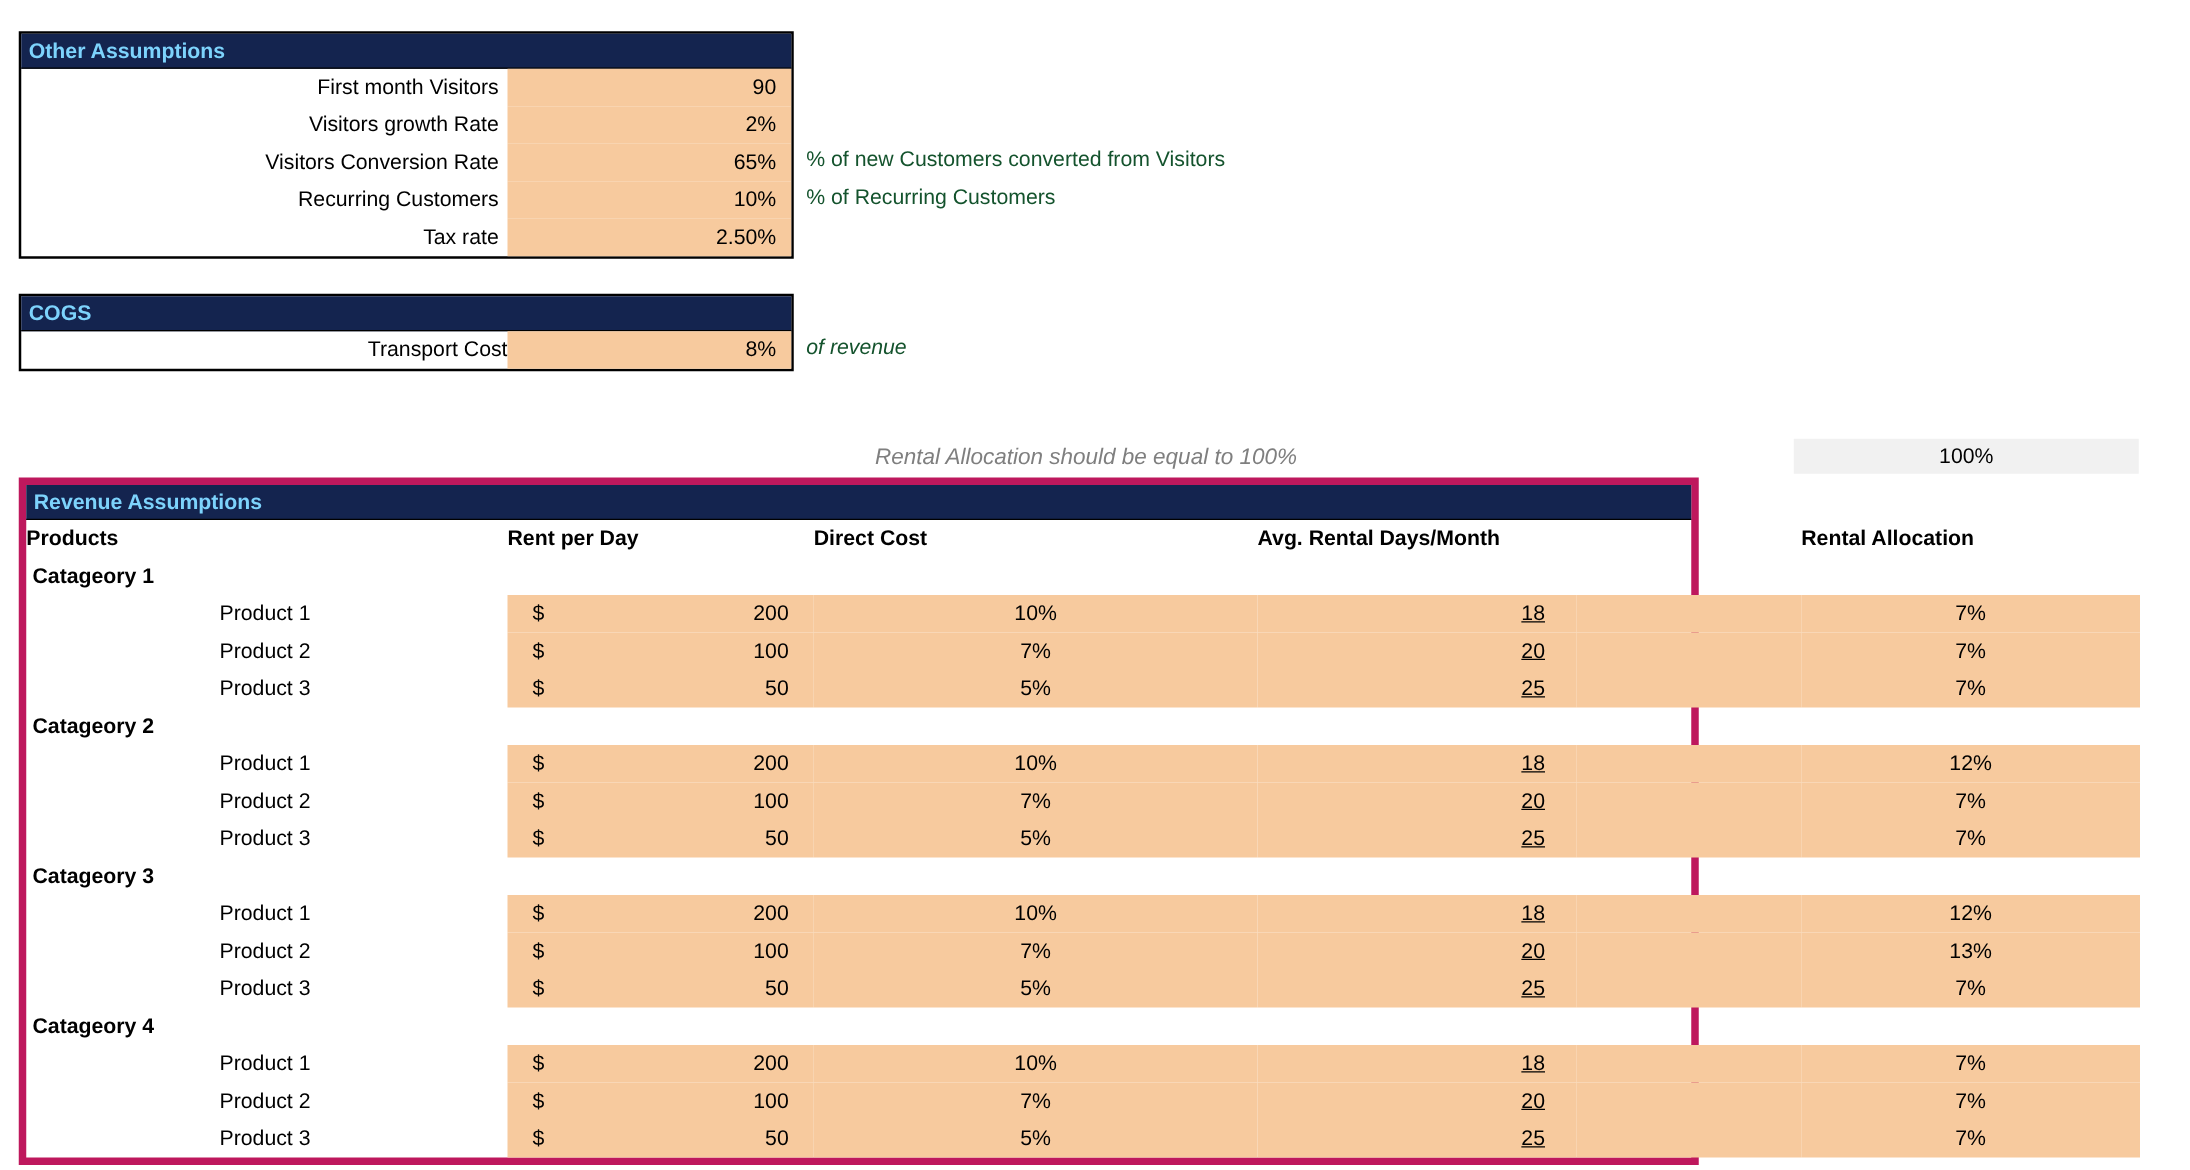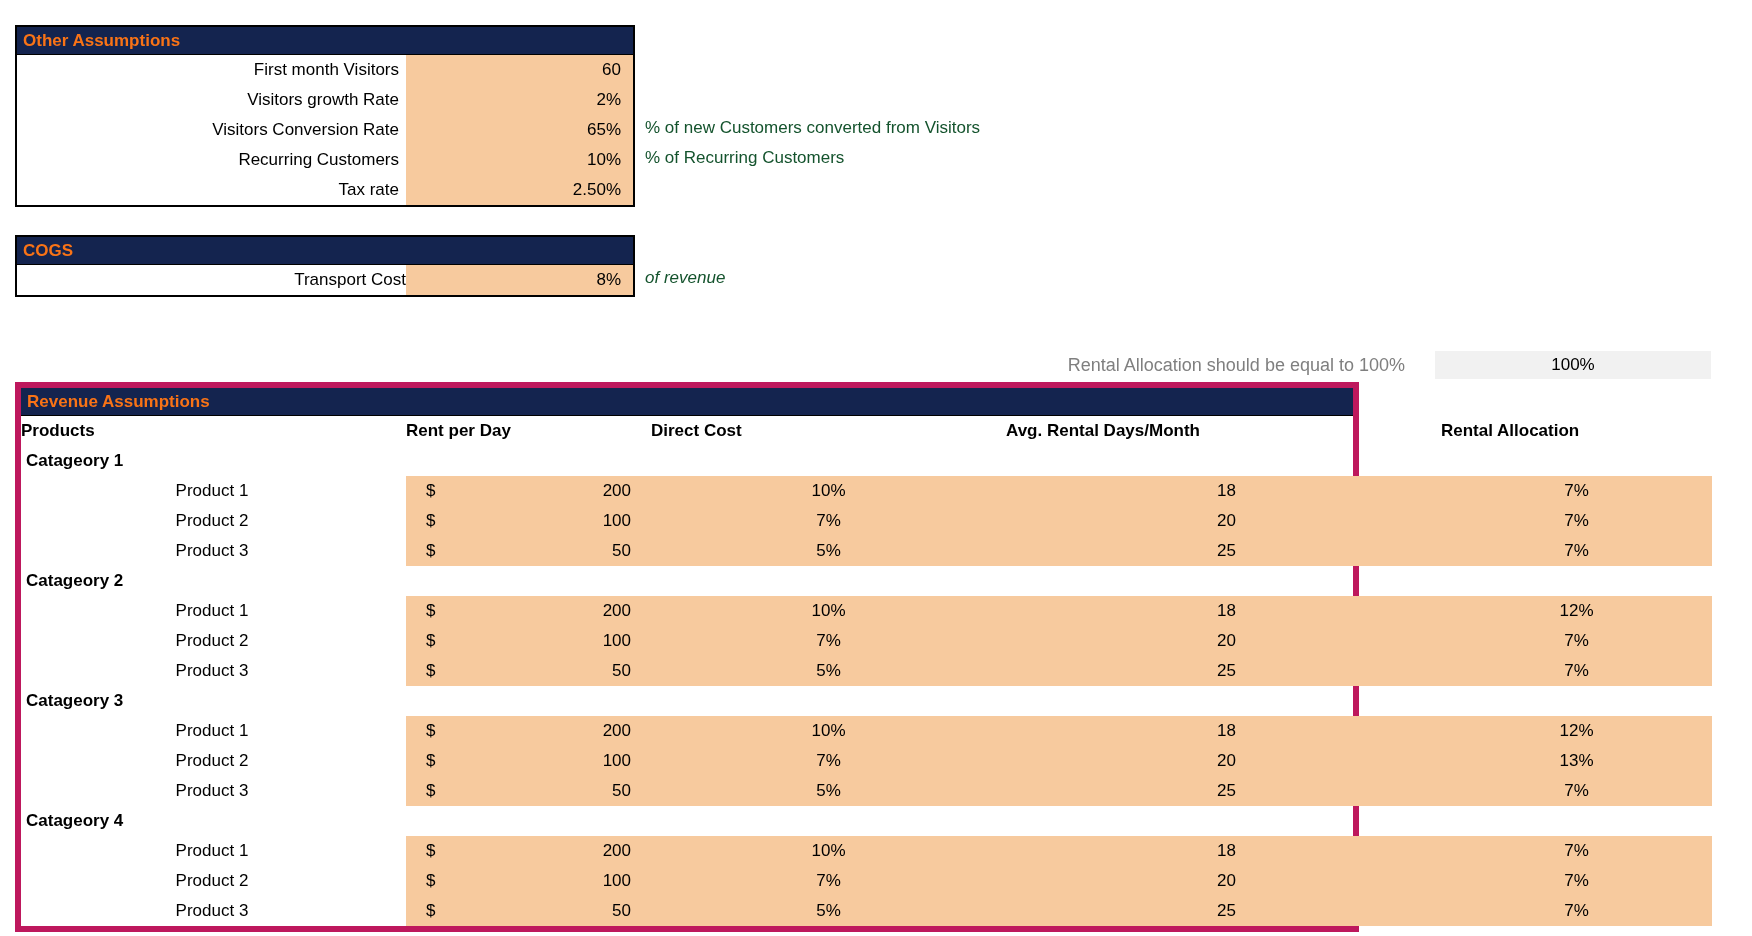--- a/index.html
+++ b/index.html
@@ -6,72 +6,72 @@
   html,body { background:#ffffff; }
   #canvas {
     position:relative; width:1752px; height:936px; background:#ffffff;
     font-family:"Liberation Sans", sans-serif; font-size:17px; color:#000;
     overflow:hidden;
   }
 
   
   .mini-table { position:absolute; left:15px; width:620px; border:2px solid #000; background:#fff; }
   .section-header {
-    background:#14244F; color:#f97316; font-weight:bold; font-size:17px;
+    background:#14244F; color:#7dd3fc; font-weight:bold; font-size:17px;
     height:28px; line-height:28px; padding-left:6px; border-bottom:1px solid #000;
   }
   .assump-row { display:flex; height:30px; line-height:30px; }
   .assump-label-right { width:389px; text-align:right; padding-right:7px; }
   .assump-label-left  { width:389px; text-align:right;  padding-left:7px; }
   .assump-value {
     flex:1; background:#F7CA9E; text-align:right; padding-right:12px;
   }
 
   .side-note {
     position:absolute; left:645px; height:30px; line-height:30px;
     color:#14532d; font-size:17px; white-space:nowrap;
   }
   .italic { font-style:italic; }
 
   
   .alloc-note {
     position:absolute; left:700px; top:351px; width:705px; height:28px; line-height:28px;
-    text-align:right; color:#7F7F7F; font-size:18px; white-space:nowrap;
+    text-align:left; color:#7F7F7F; font-style:italic; font-size:18px; white-space:nowrap;
   }
   .alloc-total {
     position:absolute; left:1435px; top:351px; width:276px; height:28px; line-height:28px;
     background:#F1F1F1; text-align:center; font-size:17px;
   }
 
   
   .revenue-table {
     position:absolute; left:15px; top:382px; width:1344px; border:6px solid #be185d; background:#fff;
   }
   .rev-row { display:grid; grid-template-columns:385px 245px 355px 255px 180px 271px; height:30px; line-height:30px; }
   .rev-colheads { font-weight:bold; }
   .rev-colheads .cell { text-align:left; }
   .cell { overflow:hidden; white-space:nowrap; }
   .cat-row .cat-name { grid-column:1 / -1; font-weight:bold; padding-left:5px; }
   .prod-name { text-align:center; padding-right:3px; }
   .orange { background:#F7CA9E; }
   .rent-cell { display:flex; justify-content:space-between; padding:0 20px; }
   .direct-cell { text-align:center; }
-  .avg-cell { text-align:right; padding-right:25px; }
+  .avg-cell { text-align:right; padding-right:25px;text-decoration:underline; }
   .alloc-cell { text-align:center; }
 </style>
 </head>
 <body>
 
 <div id="canvas">
 
   <div class="mini-table" style="top:25px;">
     <div class="section-header">Other Assumptions</div>
     <div class="assump-row">
       <div class="assump-label-right">First month Visitors</div>
-      <div class="assump-value">60</div>
+      <div class="assump-value">90</div>
     </div>
     <div class="assump-row">
       <div class="assump-label-right">Visitors growth Rate</div>
       <div class="assump-value">2%</div>
     </div>
     <div class="assump-row">
       <div class="assump-label-right">Visitors Conversion Rate</div>
       <div class="assump-value">65%</div>
     </div>
     <div class="assump-row">

